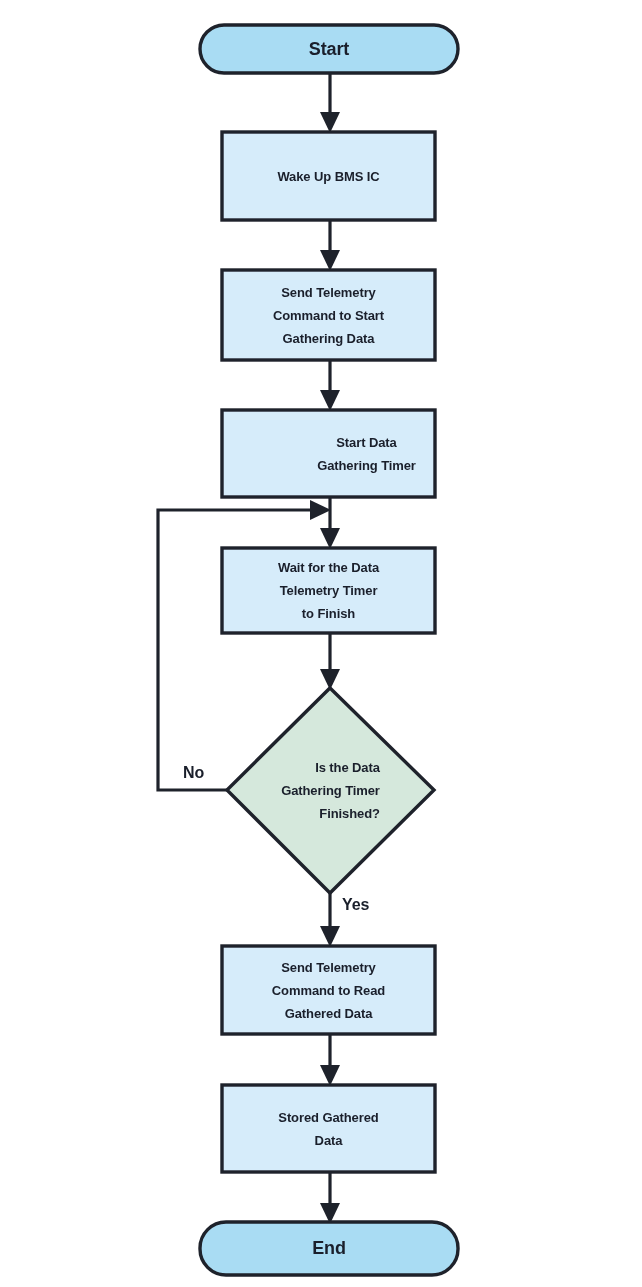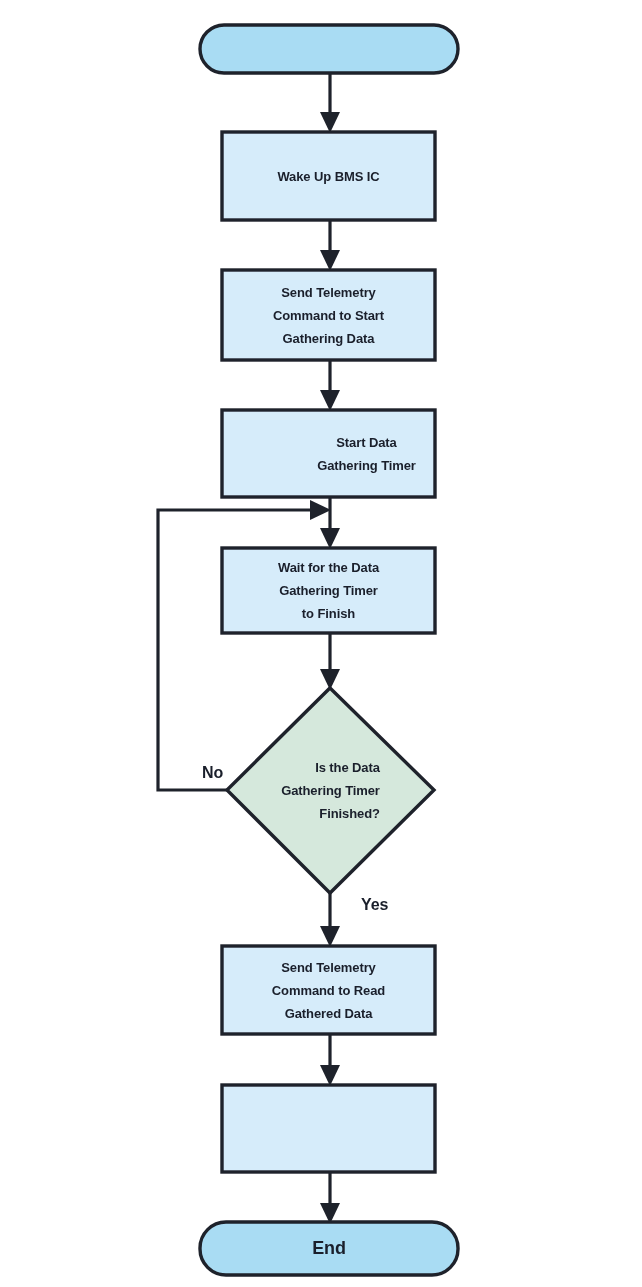--- a/index.html
+++ b/index.html
@@ -42,21 +42,20 @@
   .terminal-label {
     font-size: 18px;
   }
   .edge-label {
     position: absolute;
     color: #1a1f2b;
     font-weight: bold;
     font-family: "Liberation Sans", sans-serif;
     font-size: 16px;
     letter-spacing: -0.1px;
-    margin-left: 19px;
   }
 </style>
 </head>
 <body>
 
 <div id="flowchart-canvas">
 
   <svg id="flow-svg" viewBox="0 0 642 1287" xmlns="http://www.w3.org/2000/svg">
 
     <g stroke="#1e222b" stroke-width="3.2" fill="none" stroke-linecap="butt">
@@ -105,42 +104,45 @@
 
     <polygon points="330,688 434,790 330,893 227,790" fill="#d5e8dc" stroke="#1e222b" stroke-width="3.4"></polygon>
 
     <rect x="222" y="946" width="213" height="88" fill="#d6ecfa" stroke="#1e222b" stroke-width="3.4"></rect>
 
     <rect x="222" y="1085" width="213" height="87" fill="#d6ecfa" stroke="#1e222b" stroke-width="3.4"></rect>
 
     <rect x="200" y="1222" width="258" height="53" rx="26" ry="26" fill="#a9dcf3" stroke="#1e222b" stroke-width="3.4"></rect>
   </svg>
 
+  <div class="node-label terminal-label" style="left:200px; top:25px; width:258px; height:48px;">Start</div>
 
   <div class="node-label" style="left:222px; top:132px; width:213px; height:88px;">Wake Up BMS IC</div>
 
   <div class="node-label" style="left:222px; top:270px; width:213px; height:90px;">Send Telemetry
 Command to Start
 Gathering Data</div>
 
   <div class="node-label" style="left:222px; top:410px; width:213px; height:87px;padding-left:38px;">Start Data
 Gathering Timer</div>
 
   <div class="node-label" style="left:222px; top:548px; width:213px; height:85px;">Wait for the Data
-Gathering Timer
+Telemetry Timer
 to Finish</div>
 
   <div class="node-label" style="left:227px; top:688px; width:207px; height:205px;text-align:right;">Is the Data
 Gathering Timer
 Finished?</div>
 
   <div class="node-label" style="left:222px; top:946px; width:213px; height:88px;">Send Telemetry
 Command to Read
 Gathered Data</div>
 
+  <div class="node-label" style="left:222px; top:1085px; width:213px; height:87px;">Stored Gathered
+Data</div>
 
   <div class="node-label terminal-label" style="left:200px; top:1222px; width:258px; height:53px;">End</div>
 
   <div class="edge-label" style="left:183px; top:764px;">No</div>
 
   <div class="edge-label" style="left:342px; top:896px;">Yes</div>
 
 </div>
 
 </body></html>

